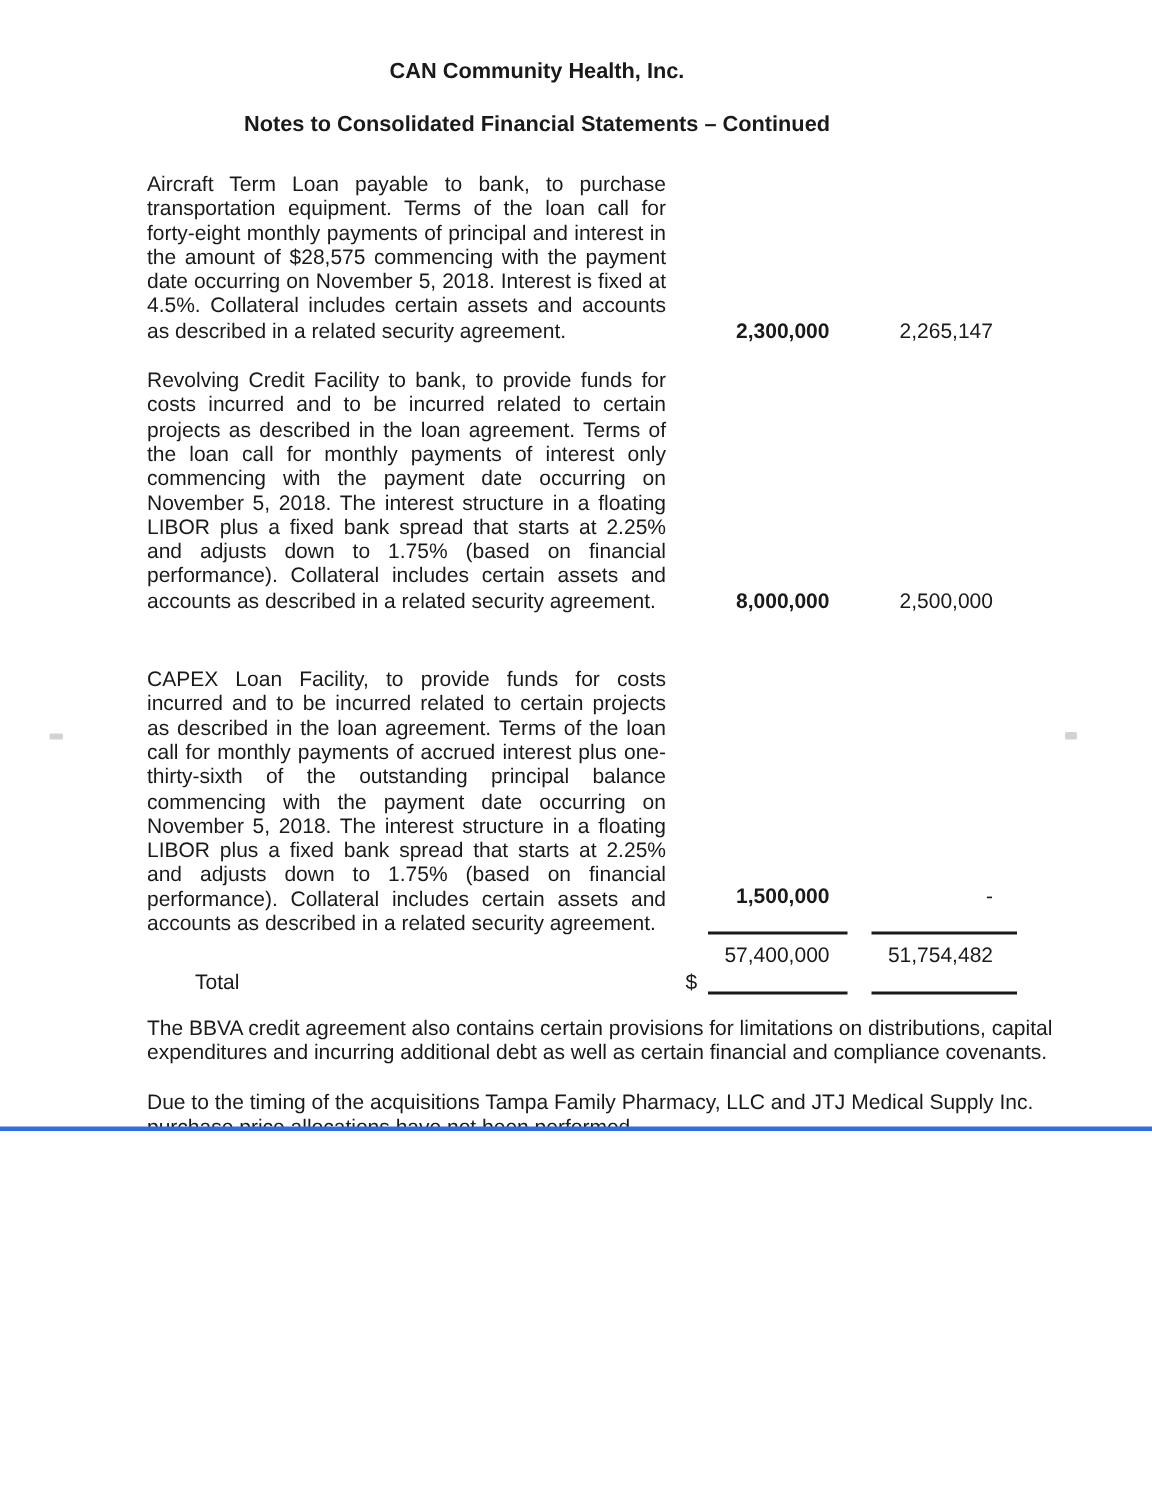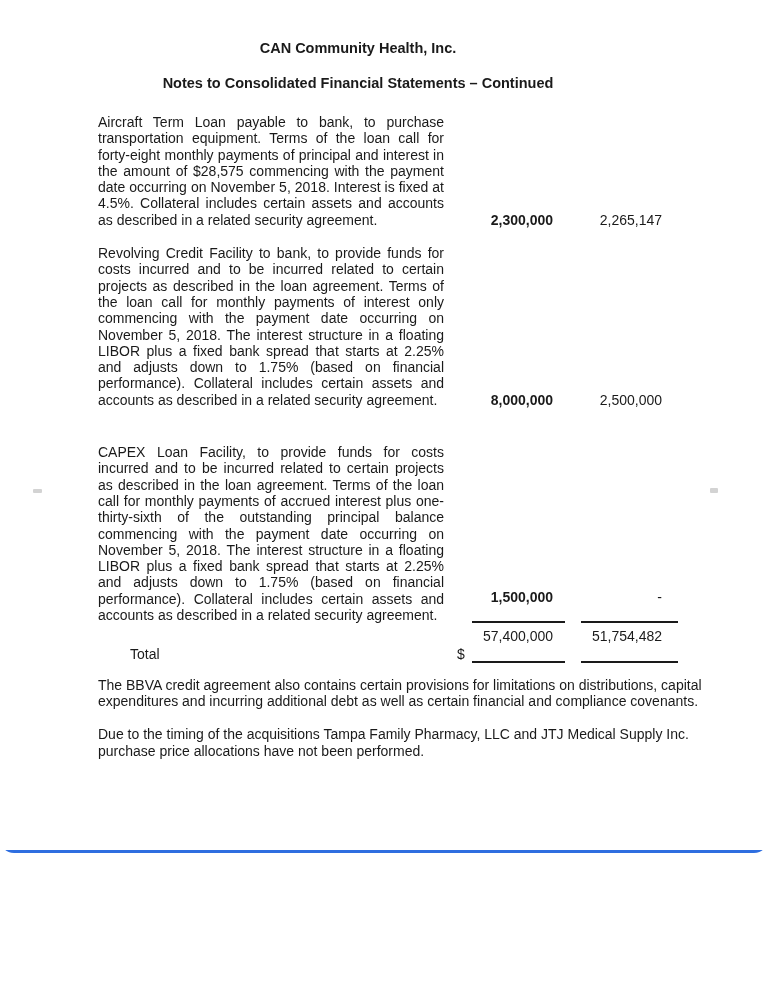--- a/index.html
+++ b/index.html
@@ -3,28 +3,27 @@
 <meta charset="utf-8">
 <style>
   html, body {
     margin: 0;
     padding: 0;
     background: #ffffff;
   }
   .doc-page {
     position: relative;
     width: 768px;
-    height: 853px;
+    height: 754px;
     background: #ffffff;
     color: #1a1a1a;
     font-family: "Liberation Sans", "DejaVu Sans", sans-serif;
     font-size: 14px;
     line-height: 16.3px;
     overflow: hidden;
-    border-radius: 14px;
   }
   .content {
     margin-left: 98px;
   }
   .doc-header {
     width: 520px;
     text-align: center;
     padding-top: 40px;
   }
   .company-title {

